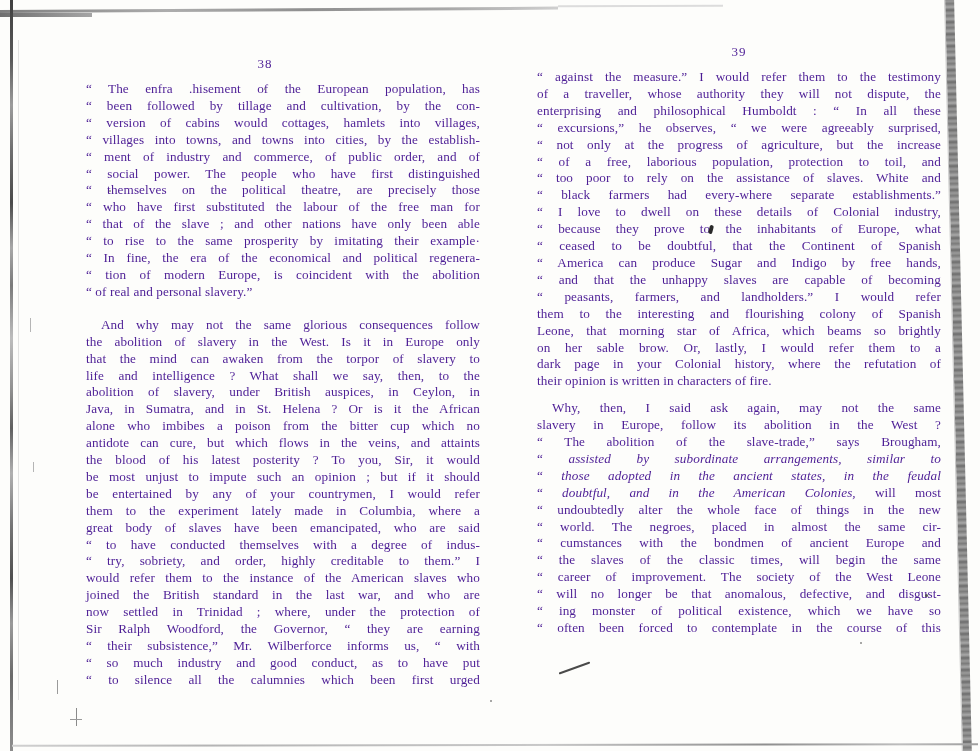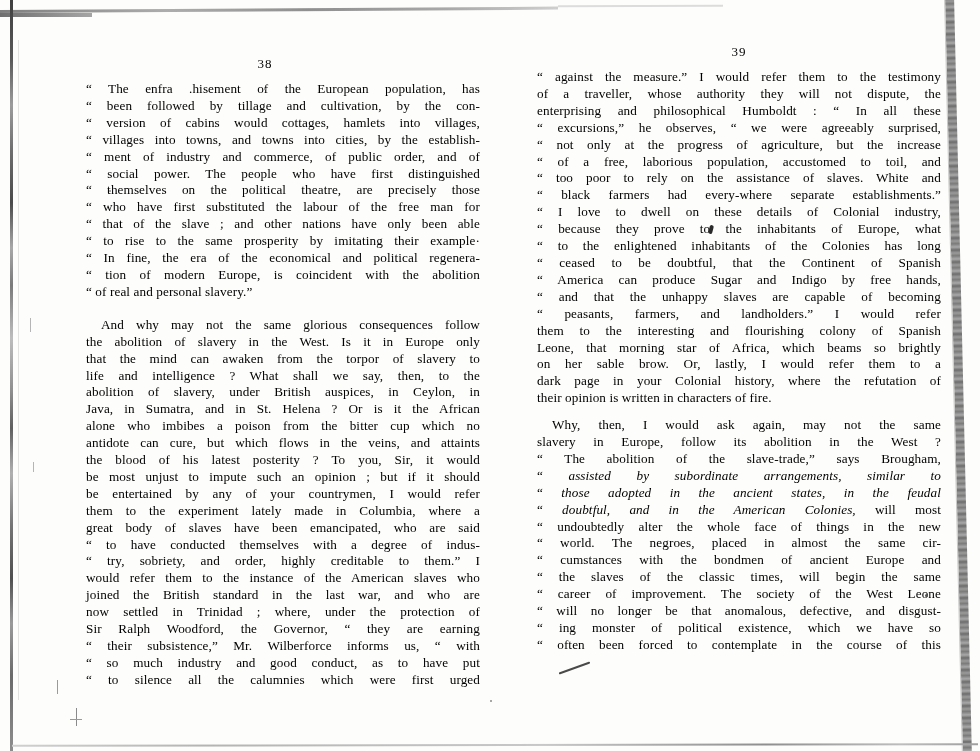--- a/index.html
+++ b/index.html
@@ -48,21 +48,21 @@
     background:#2a2a2a; border-radius:2px; transform:rotate(15deg); }
   .cross-mark { position:absolute; left:70px; top:708px; width:12px; height:18px; }
   .cross-v { position:absolute; left:6px; top:0; width:1px; height:18px; background:#8a8a8a; }
   .cross-h { position:absolute; left:0; top:11px; width:12px; height:1px; background:#9a9a9a; }
   .speck { position:absolute; background:#8a8a8a; border-radius:50%; }
   .dash { position:absolute; width:1px; background:#b5b5b5; }
 </style>
 </head>
 <body>
 
-<div class="scan" style="background: rgb(253, 253, 251); color: #000000;">
+<div class="scan" style="background: rgb(253, 253, 251); color: #4c1d95;">
 
   <div class="edge edge-top-main"></div>
   <div class="edge edge-top-dark"></div>
   <div class="edge edge-top-faint"></div>
   <div class="edge edge-left"></div>
   <div class="edge edge-left-faint"></div>
   <div class="edge edge-right"></div>
   <div class="edge edge-bottom"></div>
 
   <section class="page page-left">
@@ -95,48 +95,47 @@
         <div class="line"><span>them to the experiment lately made in Columbia, where a</span></div>
         <div class="line"><span>great body of slaves have been emancipated, who are said</span></div>
         <div class="line"><span>“ to have conducted themselves with a degree of indus-</span></div>
         <div class="line"><span>“ try, sobriety, and order, highly creditable to them.”  I</span></div>
         <div class="line"><span>would refer them to the instance of the American slaves who</span></div>
         <div class="line"><span>joined the British standard in the last war, and who are</span></div>
         <div class="line"><span>now settled in Trinidad ; where, under the protection of</span></div>
         <div class="line"><span>Sir Ralph Woodford, the Governor, “ they are earning</span></div>
         <div class="line"><span>“ their subsistence,” Mr. Wilberforce informs us, “ with</span></div>
         <div class="line"><span>“ so much industry and good conduct, as to have put</span></div>
-        <div class="line"><span>“ to silence all the calumnies which were first urged</span></div>
+        <div class="line"><span>“ to silence all the calumnies which been first urged</span></div>
       </div>
   </section>
 
   <section class="page page-right">
     <div class="page-number">39</div>
     <div class="page-text">
         <div class="line"><span>“ against the measure.” I would refer them to the testimony</span></div>
         <div class="line"><span>of a traveller, whose authority they will not dispute, the</span></div>
         <div class="line"><span>enterprising and philosophical Humboldt :  “ In all these</span></div>
         <div class="line"><span>“ excursions,” he observes, “ we were agreeably surprised,</span></div>
         <div class="line"><span>“ not only at the progress of agriculture, but the increase</span></div>
-        <div class="line"><span>“ of a free, laborious population, accustomed to toil, and</span></div>
+        <div class="line"><span>“ of a free, laborious population, protection to toil, and</span></div>
         <div class="line"><span>“ too poor to rely on the assistance of slaves.  White and</span></div>
         <div class="line"><span>“ black farmers had every-where separate establishments.”</span></div>
         <div class="line"><span>“ I love to dwell on these details of Colonial industry,</span></div>
         <div class="line"><span>“ because they prove to the inhabitants of Europe, what</span></div>
-        <div class="line"><span>“ to the enlightened inhabitants of the Colonies has long</span></div>
         <div class="line"><span>“ ceased to be doubtful, that the Continent of Spanish</span></div>
         <div class="line"><span>“ America can produce Sugar and Indigo by free hands,</span></div>
         <div class="line"><span>“ and that the unhappy slaves are capable of becoming</span></div>
         <div class="line"><span>“ peasants, farmers, and landholders.”  I would refer</span></div>
         <div class="line"><span>them to the interesting and flourishing colony of Spanish</span></div>
         <div class="line"><span>Leone, that morning star of Africa, which beams so brightly</span></div>
         <div class="line"><span>on her sable brow.  Or, lastly, I would refer them to a</span></div>
         <div class="line"><span>dark page in your Colonial history, where the refutation of</span></div>
         <div class="line end"><span>their opinion is written in characters of fire.</span></div>
-        <div class="line ind gap"><span>Why, then, I would ask again, may not the same</span></div>
+        <div class="line ind gap"><span>Why, then, I said ask again, may not the same</span></div>
         <div class="line"><span>slavery in Europe, follow its abolition in the West ?</span></div>
         <div class="line"><span>“ The abolition of the slave-trade,” says Brougham,</span></div>
         <div class="line"><span>“ </span><span class="it">assisted by subordinate arrangements, similar to</span></div>
         <div class="line"><span>“ </span><span class="it">those adopted in the ancient states, in the feudal</span></div>
         <div class="line"><span>“ </span><span class="it">doubtful, and in the American Colonies,</span><span> will most</span></div>
         <div class="line"><span>“ undoubtedly alter the whole face of things in the new</span></div>
         <div class="line"><span>“ world.  The negroes, placed in almost the same cir-</span></div>
         <div class="line"><span>“ cumstances with the bondmen of ancient Europe and</span></div>
         <div class="line"><span>“ the slaves of the classic times, will begin the same</span></div>
         <div class="line"><span>“ career of improvement.  The society of the West Leone</span></div>

